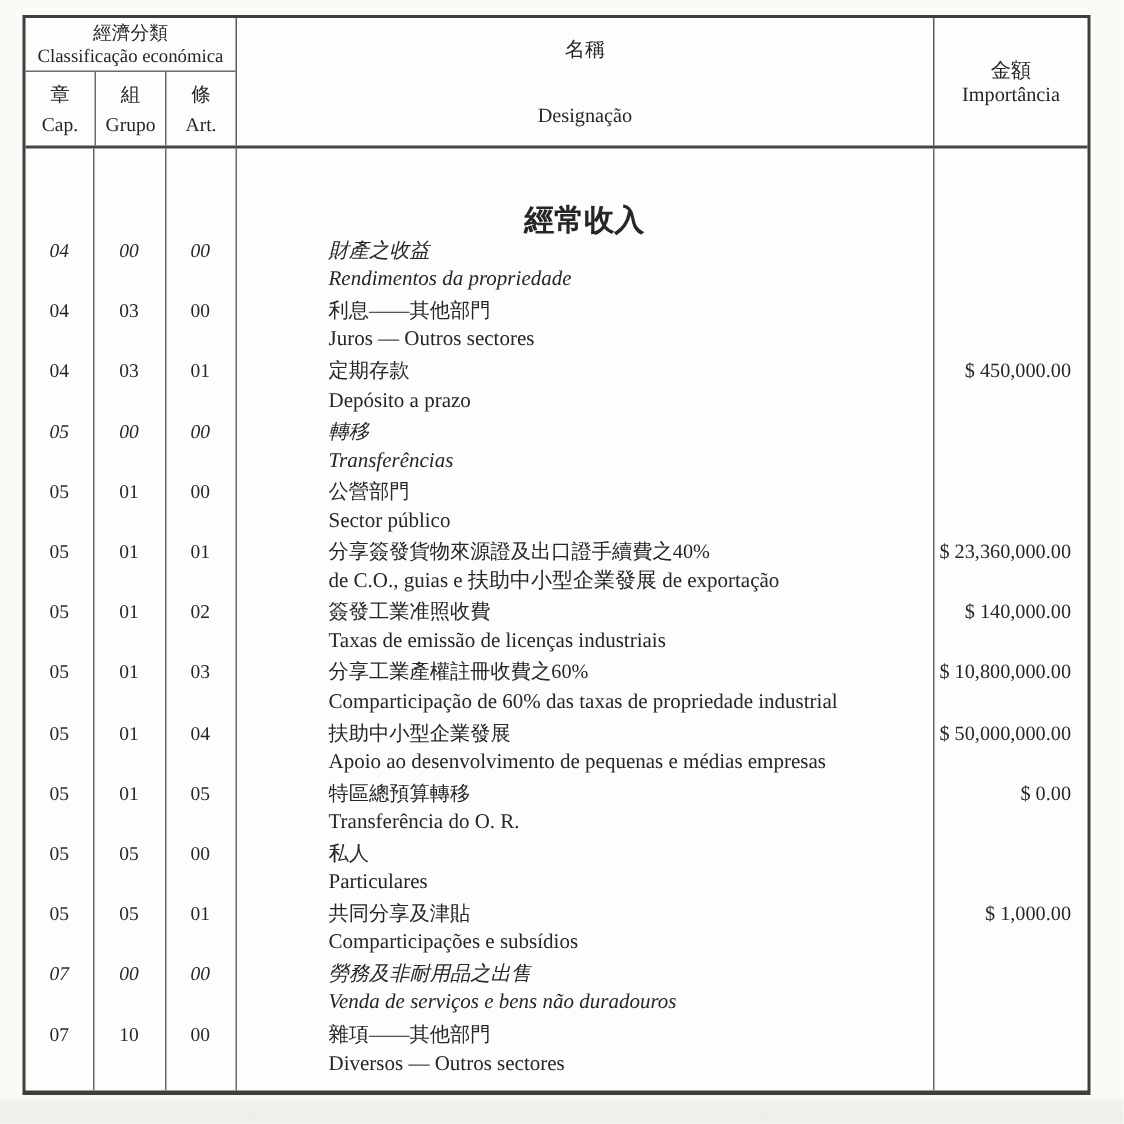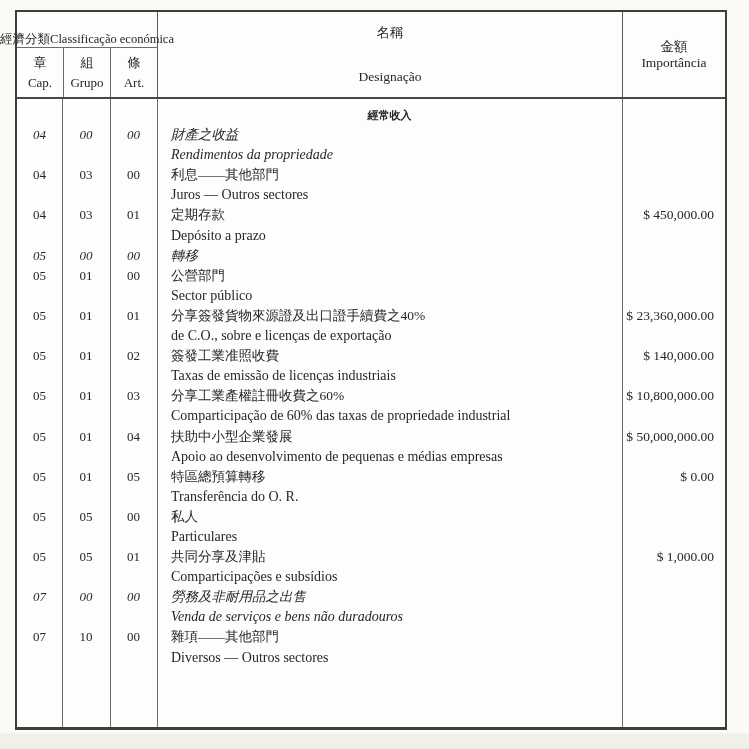--- a/index.html
+++ b/index.html
@@ -18,21 +18,21 @@
   .sheet{
     position:absolute;left:15px;top:10px;width:712px;height:720px;
     box-sizing:border-box;background:#fdfdfb;
     border:2px solid #3e3e3e;border-bottom-width:3px;
   }
   
   .thead{display:flex;height:85px;border-bottom:2px solid #474747;box-sizing:content-box;}
   .h-left{width:141px;border-right:1px solid #5c5c5c;display:flex;flex-direction:column;box-sizing:border-box;}
   .h-left-top{
     height:36px;border-bottom:1px solid #6b6b6b;box-sizing:border-box;
-    display:flex;flex-direction:row;align-items:flex-end;justify-content:center;
+    display:flex;flex-direction:column;align-items:center;justify-content:center;
     font-size:12.5px;line-height:15px;white-space:nowrap;
   }
   .h-left-bottom{flex:1;display:flex;}
   .h-subcol{
     flex:1;display:flex;flex-direction:column;align-items:center;justify-content:center;
     gap:5px;font-size:13px;line-height:15px;
   }
   .h-subcol + .h-subcol{border-left:1px solid #6b6b6b;}
   .h-mid{
     flex:1;border-right:1px solid #5c5c5c;box-sizing:border-box;
@@ -46,29 +46,29 @@
   
   .tbody{position:relative;height:628px;box-sizing:border-box;padding-top:6px;}
   .vline{position:absolute;top:0;bottom:0;width:1px;background:#6b6b6b;}
   .vline.v1{left:45px;}
   .vline.v2{left:93px;}
   .vline.v3{left:140px;}
   .vline.v4{left:605px;}
   .section-title{
     display:block;text-align:center;font-weight:bold;
   }
-  .section-title .st-zh{font-size:11px;line-height:20.1px;
-    margin-left:140px;margin-right:103px;}
+  .section-title .st-zh{font-size:20px;line-height:20.1px;
+    margin-left:140px;margin-right:103px;margin-top:32px;}
   .section-title .st-pt{font-size:14px;line-height:20.1px;
     margin-left:140px;margin-right:103px;}
   .entry{display:grid;grid-template-columns:45px 48px 47px 465px 1fr;}
   .entry .code{
     text-align:center;font-size:13px;line-height:20.1px;white-space:nowrap;
   }
-  .entry .desig{padding-left:14px;}
+  .entry .desig{padding-left:14px;margin-left:48px;}
   .zh-line{font-size:13.5px;line-height:20.1px;white-space:nowrap;}
   .pt-line{font-size:14px;line-height:20.1px;white-space:nowrap;}
   .entry .amount{
     text-align:right;padding-right:11px;font-size:13.5px;line-height:20.1px;white-space:nowrap;
   }
   .entry.italic .code,
   .entry.italic .zh-line,
   .entry.italic .pt-line{font-style:italic;}
 </style>
 </head>
@@ -156,20 +156,23 @@
     </div>
     <div class="amount">$ 450,000.00</div>
   </div>
 
   <div class="entry italic">
     <div class="code">05</div>
     <div class="code">00</div>
     <div class="code">00</div>
     <div class="desig">
       <div class="zh-line">轉移</div>
+      <div>
+              <div class="pt-line">Transferências</div>
+            </div>
     </div>
     <div class="amount"></div>
   </div>
 
   <div class="entry">
     <div class="code">05</div>
     <div class="code">01</div>
     <div class="code">00</div>
     <div class="desig">
       <div class="zh-line">公營部門</div>
@@ -180,21 +183,21 @@
     <div class="amount"></div>
   </div>
 
   <div class="entry">
     <div class="code">05</div>
     <div class="code">01</div>
     <div class="code">01</div>
     <div class="desig">
       <div class="zh-line">分享簽發貨物來源證及出口證手續費之40%</div>
       <div>
-              <div class="pt-line">de C.O., sobre e licenças de exportação</div>
+              <div class="pt-line">de C.O., guias e 扶助中小型企業發展 de exportação</div>
             </div>
     </div>
     <div class="amount">$ 23,360,000.00</div>
   </div>
 
   <div class="entry">
     <div class="code">05</div>
     <div class="code">01</div>
     <div class="code">02</div>
     <div class="desig">

